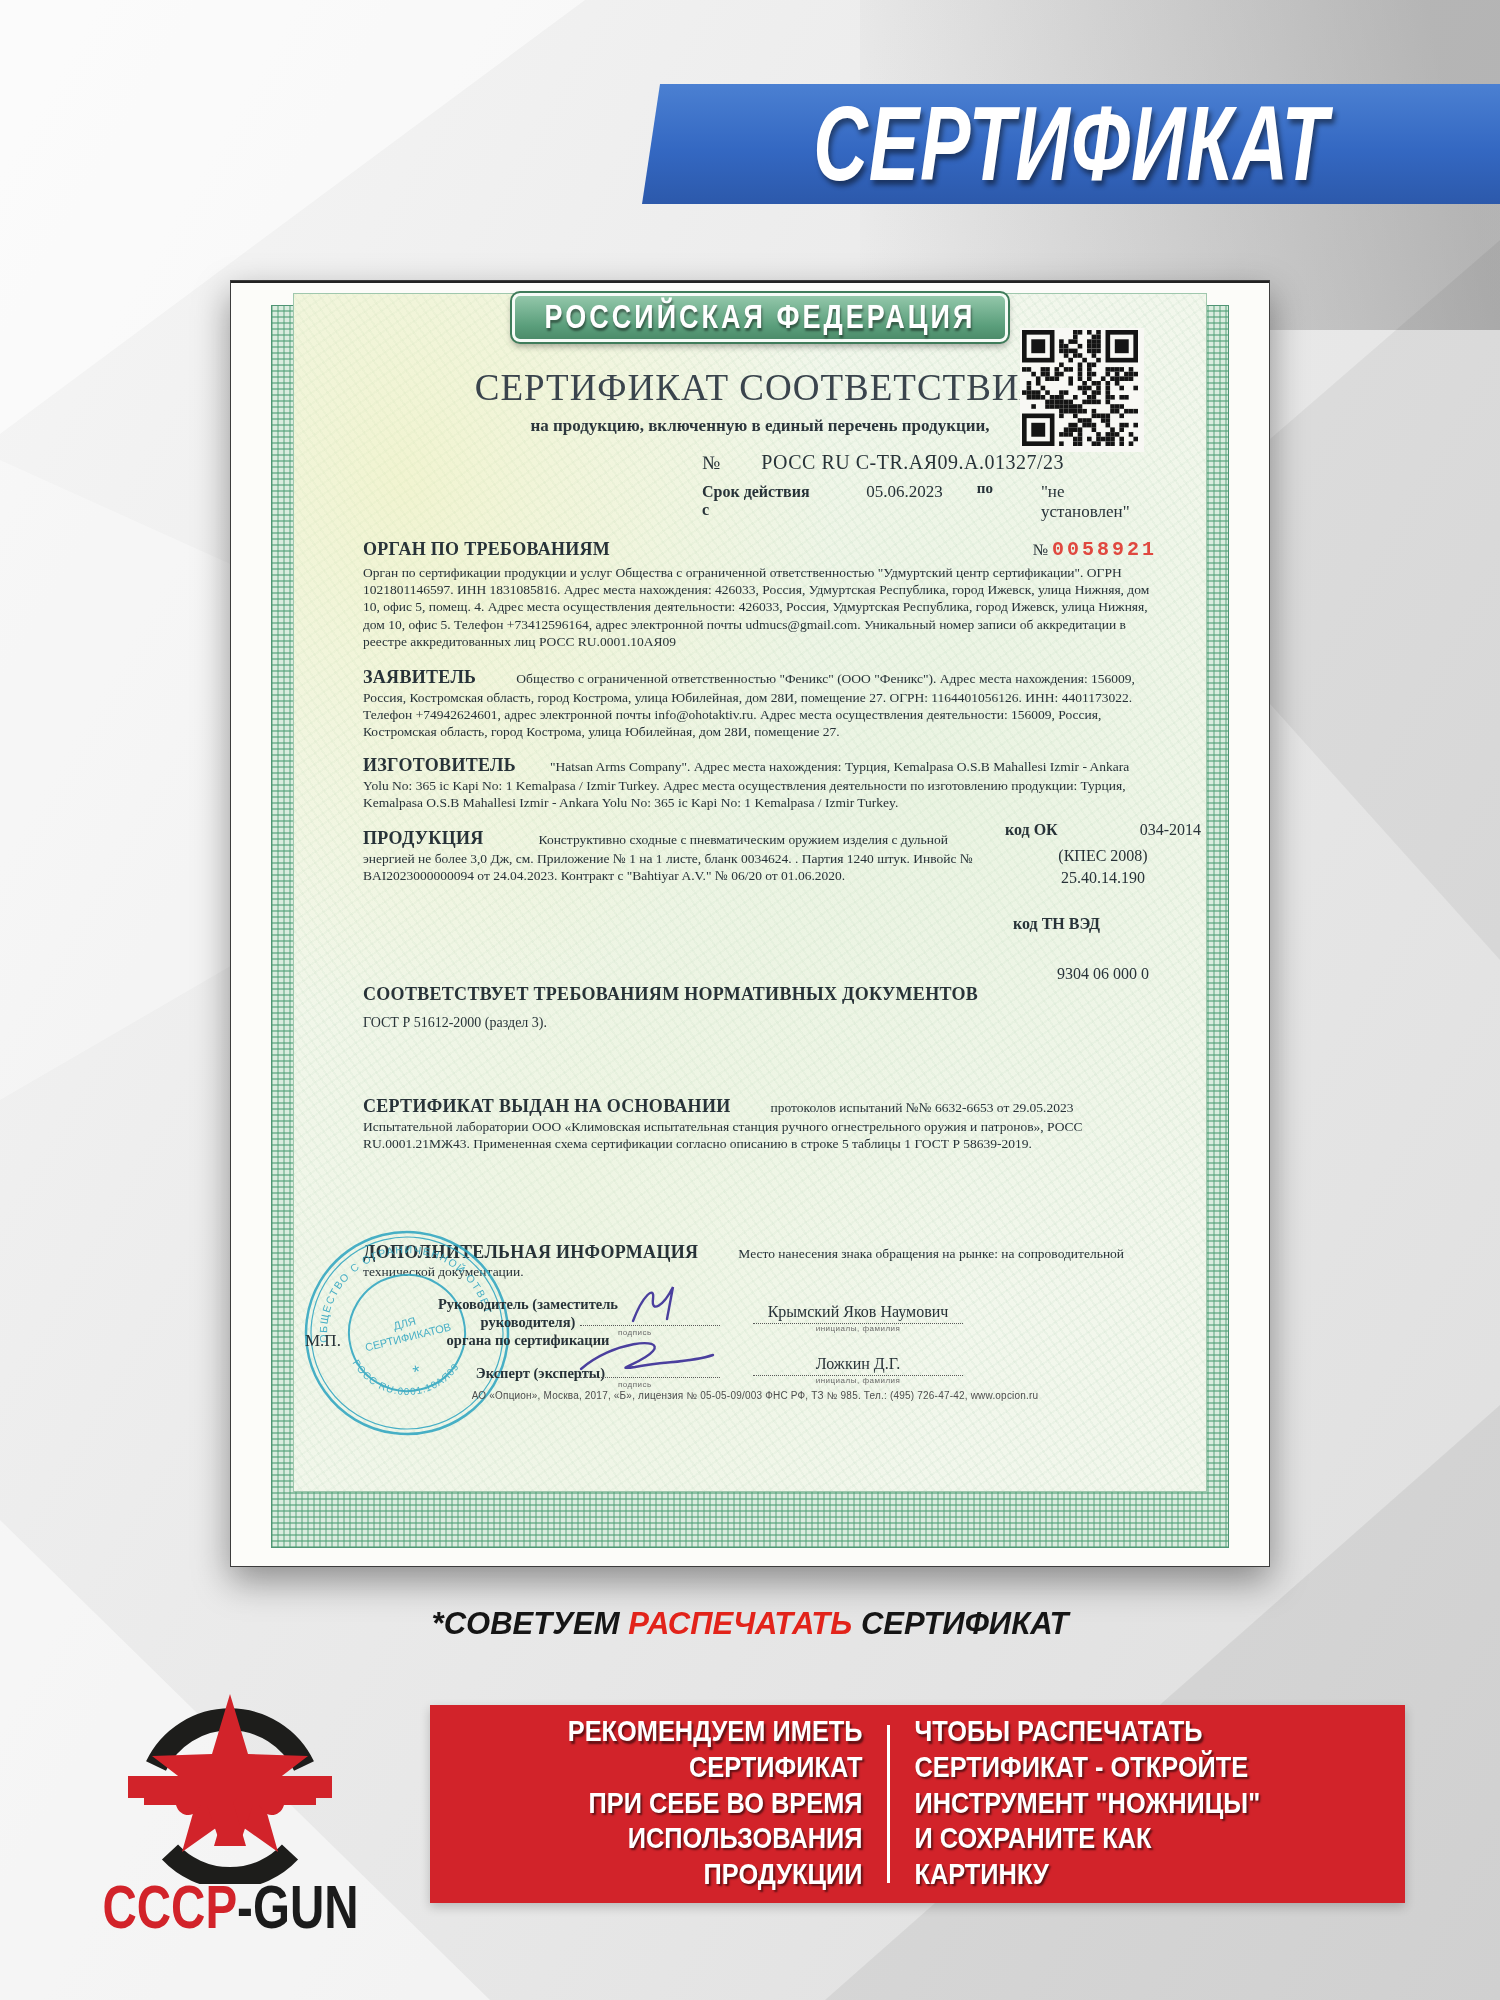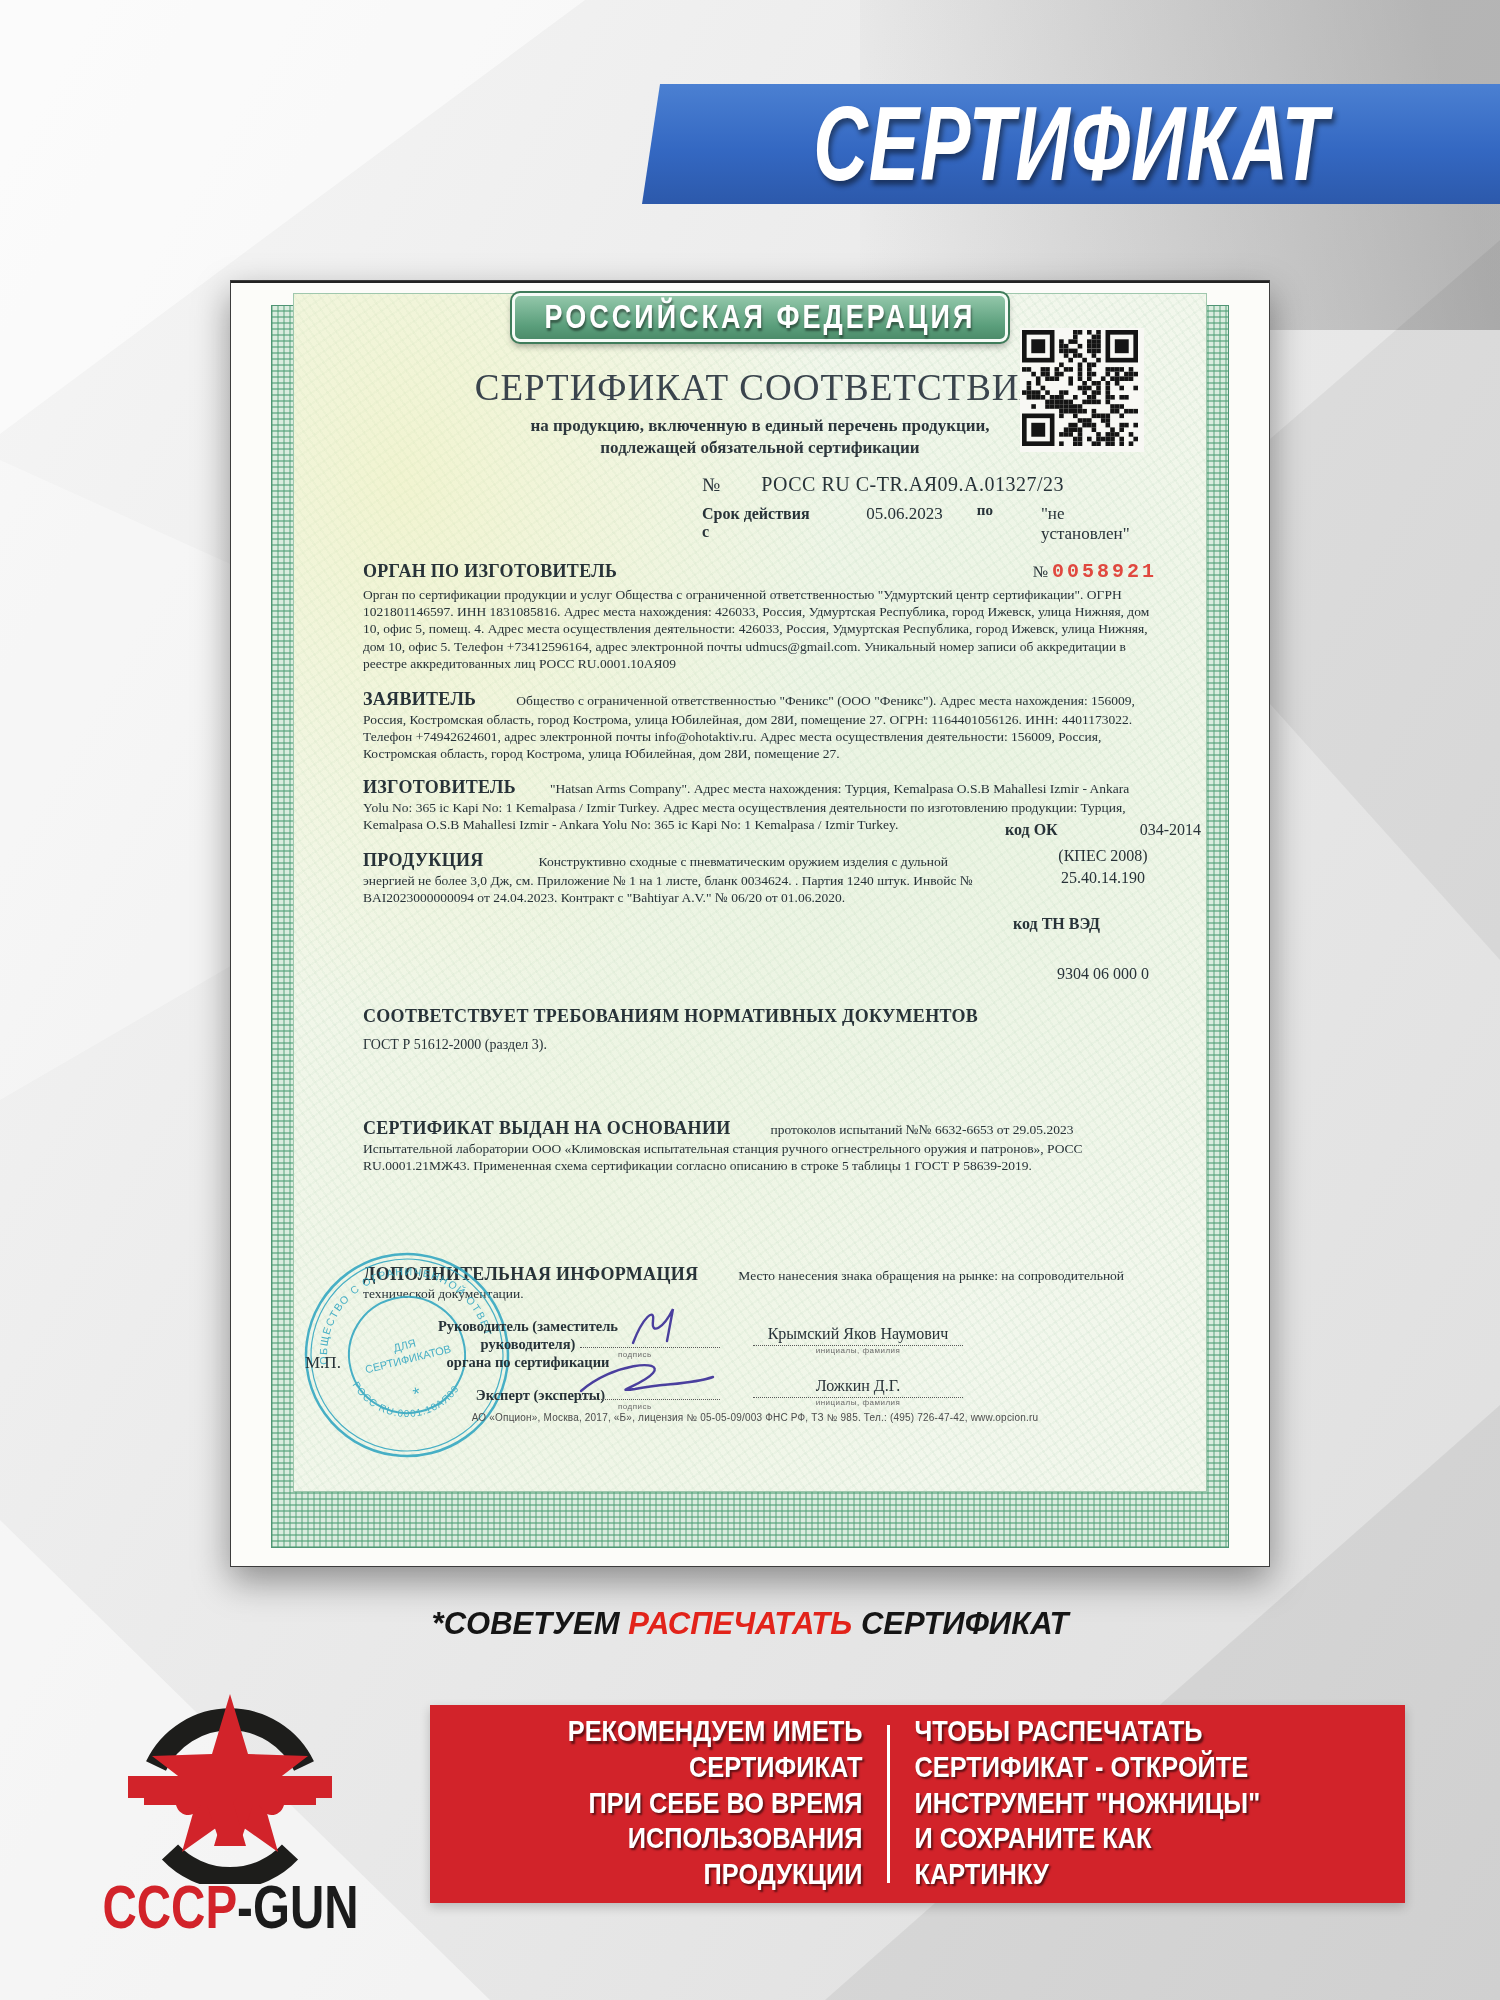--- a/index.html
+++ b/index.html
@@ -397,37 +397,36 @@
               <rect x="88.16" y="4.64" width="23.2" height="23.2" fill="#f8f8f4"></rect>
               <rect x="92.8" y="9.28" width="13.919999999999998" height="13.919999999999998" fill="#141414"></rect>
               <rect x="0" y="83.52" width="32.48" height="32.48" fill="#141414"></rect>
               <rect x="4.64" y="88.16" width="23.2" height="23.2" fill="#f8f8f4"></rect>
               <rect x="9.28" y="92.8" width="13.919999999999998" height="13.919999999999998" fill="#141414"></rect>
             </svg></div>
 
         <div class="cert-title">СЕРТИФИКАТ СООТВЕТСТВИЯ</div>
         <div class="cert-sub">
           <div>на продукцию, включенную в единый перечень продукции,</div>
-          <div>подлежащей обязательной сертификации</div>
         </div>
 
         <div class="num-row">
           <span class="num-label">№</span>
           <span class="num-value">РОСС RU C-TR.АЯ09.А.01327/23</span>
         </div>
 
         <div class="term-row">
           <span class="term-label">Срок действия с</span>
           <span class="term-from">05.06.2023</span>
           <span class="term-po">по</span>
           <span class="term-to">"не установлен"</span>
         </div>
 
         <div class="head-row">
-          <span class="sec-head">ОРГАН ПО ИЗГОТОВИТЕЛЬ</span>
+          <span class="sec-head">ОРГАН ПО ТРЕБОВАНИЯМ</span>
           <span class="serial">
             <span>№</span>
             <span class="digits">0058921</span>
           </span>
         </div>
         <p class="body-text org-text">Орган по сертификации продукции и услуг Общества с ограниченной ответственностью "Удмуртский центр сертификации". ОГРН 1021801146597. ИНН 1831085816. Адрес места нахождения: 426033, Россия, Удмуртская Республика, город Ижевск, улица Нижняя, дом 10, офис 5, помещ. 4. Адрес места осуществления деятельности: 426033, Россия, Удмуртская Республика, город Ижевск, улица Нижняя, дом 10, офис 5. Телефон +73412596164, адрес электронной почты udmucs@gmail.com. Уникальный номер записи об аккредитации в реестре аккредитованных лиц РОСС RU.0001.10АЯ09</p>
 
         <p class="body-text para mt16"><b class="inline-head gap40">ЗАЯВИТЕЛЬ</b><span>Общество с ограниченной ответственностью "Феникс" (ООО "Феникс"). Адрес места нахождения: 156009, Россия, Костромская область, город Кострома, улица Юбилейная, дом 28И, помещение 27. ОГРН: 1164401056126. ИНН: 4401173022. Телефон +74942624601, адрес электронной почты info@ohotaktiv.ru. Адрес места осуществления деятельности: 156009, Россия, Костромская область, город Кострома, улица Юбилейная, дом 28И, помещение 27.</span></p>
 
         <p class="body-text para mt14"><b class="inline-head gap34">ИЗГОТОВИТЕЛЬ</b><span>"Hatsan Arms Company". Адрес места нахождения: Турция, Kemalpasa O.S.B Mahallesi Izmir - Ankara Yolu No: 365 ic Kapi No: 1 Kemalpasa / Izmir Turkey. Адрес места осуществления деятельности по изготовлению продукции: Турция, Kemalpasa O.S.B Mahallesi Izmir - Ankara Yolu No: 365 ic Kapi No: 1 Kemalpasa / Izmir Turkey.</span></p>

